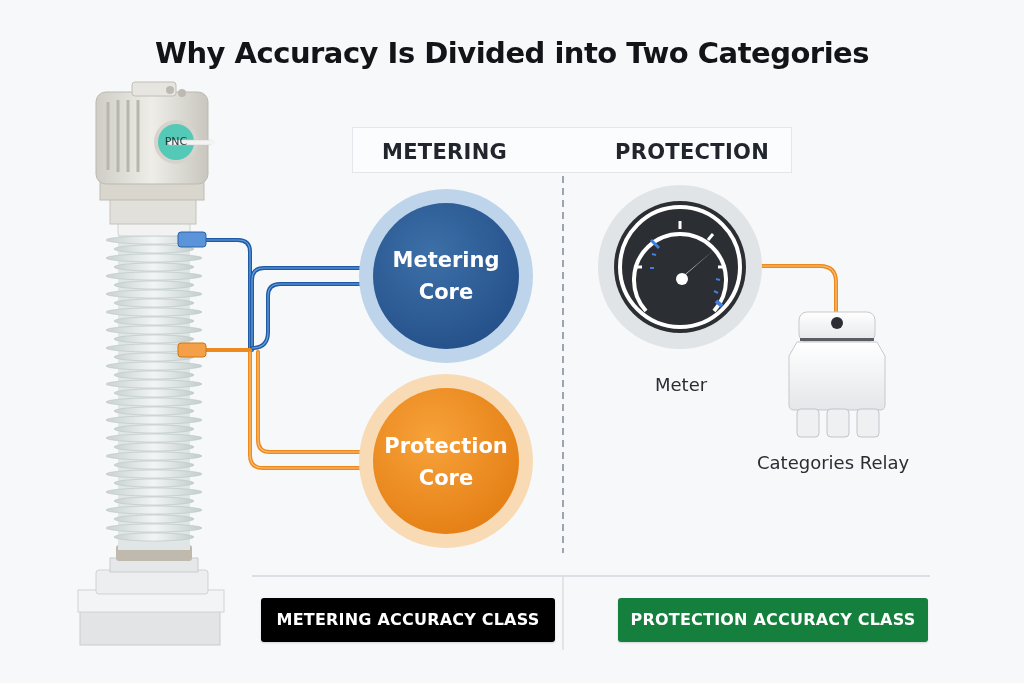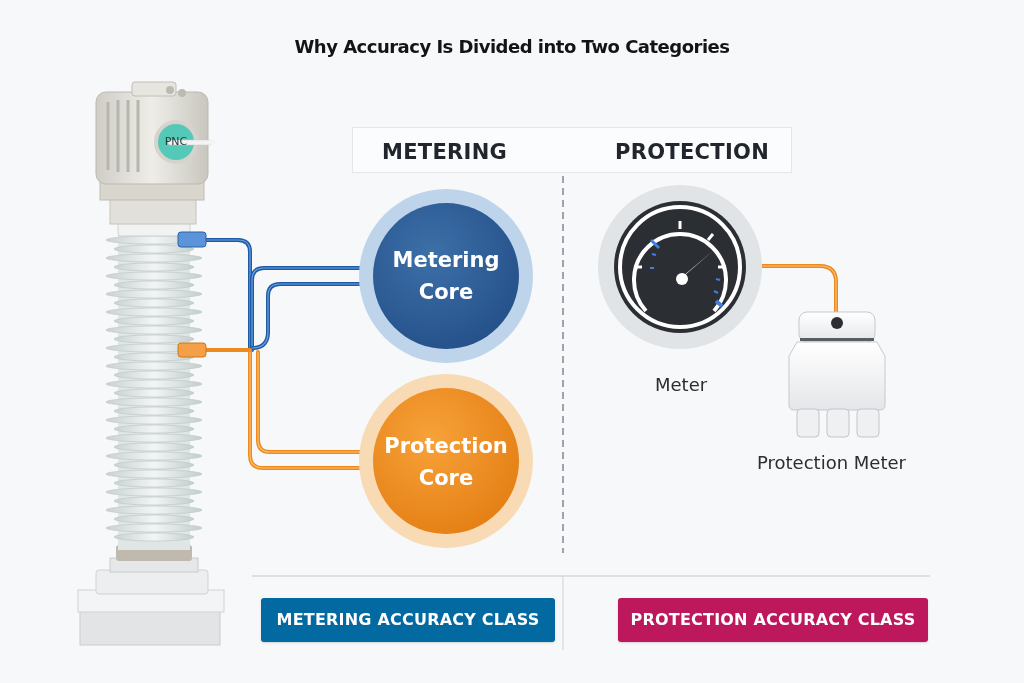--- a/index.html
+++ b/index.html
@@ -5,21 +5,21 @@
     html, body { margin: 0; padding: 0; }
     body {
       width: 1024px; height: 683px; overflow: hidden;
       background: #f7f8fa;
       font-family: "DejaVu Sans", sans-serif;
       position: relative;
     }
     .canvas { position: absolute; left: 0; top: 0; width: 1024px; height: 683px; }
     .title {
       position: absolute; left: 0; width: 1024px; top: 36px;
-      text-align: center; font-size: 18px; font-weight: bold; color: #121418;
+      text-align: center; font-size: 29px; font-weight: bold; color: #121418;
       letter-spacing: -0.5px;
       font-family: "DejaVu Sans", sans-serif;
     }
     .header-box {
       position: absolute; left: 352px; top: 127px; width: 440px; height: 46px;
       border: 1.5px solid #e3e7ec; background: #fbfcfd; box-sizing: border-box;
     }
     .header-label {
       position: absolute; top: 140px; font-size: 21px; font-weight: bold;
       color: #22262c; letter-spacing: 0.3px;
@@ -214,16 +214,16 @@
 <div class="core-label" style="left:366px; top:244px;">
   <div>Metering</div>
   <div>Core</div>
 </div>
 <div class="core-label" style="left:366px; top:430px;">
   <div>Protection</div>
   <div>Core</div>
 </div>
 
 <div class="device-label" style="left:655px; top:374px;">Meter</div>
-<div class="device-label" style="left:757px; top:452px;">Protection Meter</div>
-
-<div class="class-btn" style="left:261px; width:294px; background:#0369a1;">METERING ACCURACY CLASS</div>
-<div class="class-btn" style="left:618px; width:310px; background:#be185d;">PROTECTION ACCURACY CLASS</div>
+<div class="device-label" style="left:757px; top:452px;">Categories Relay</div>
+
+<div class="class-btn" style="left:261px; width:294px; background:#000000;">METERING ACCURACY CLASS</div>
+<div class="class-btn" style="left:618px; width:310px; background:#15803d;">PROTECTION ACCURACY CLASS</div>
 
 </body></html>

